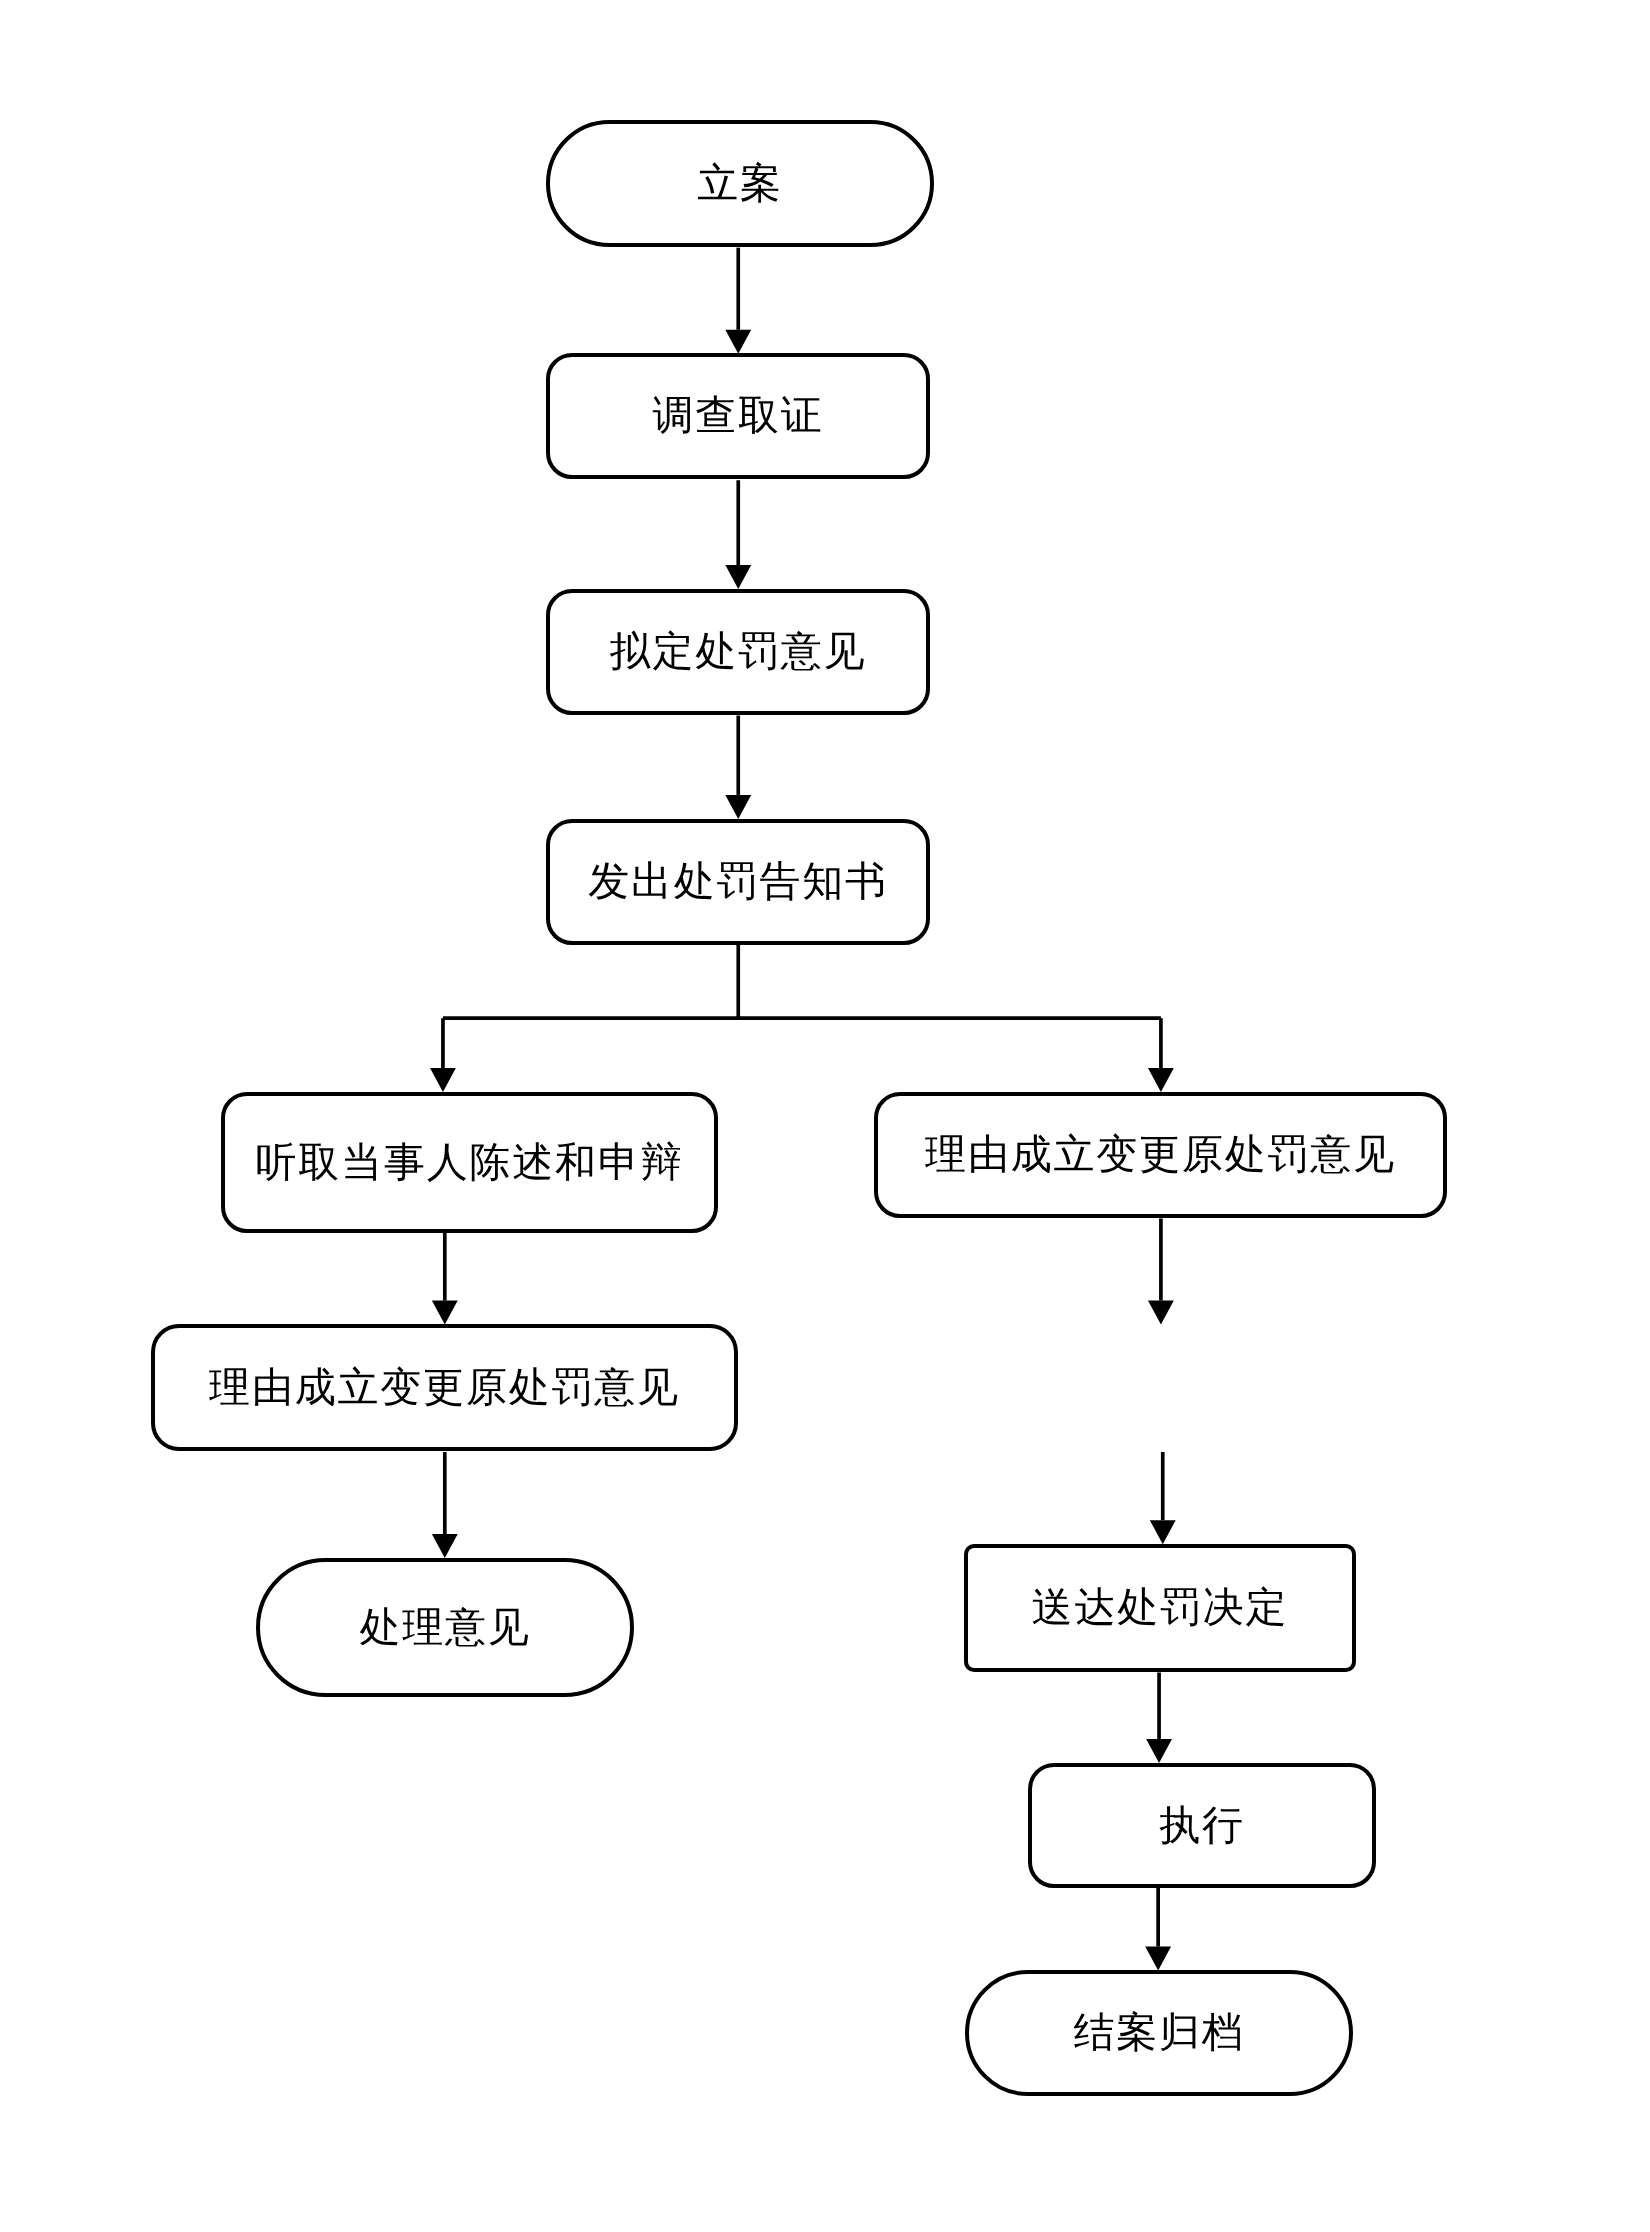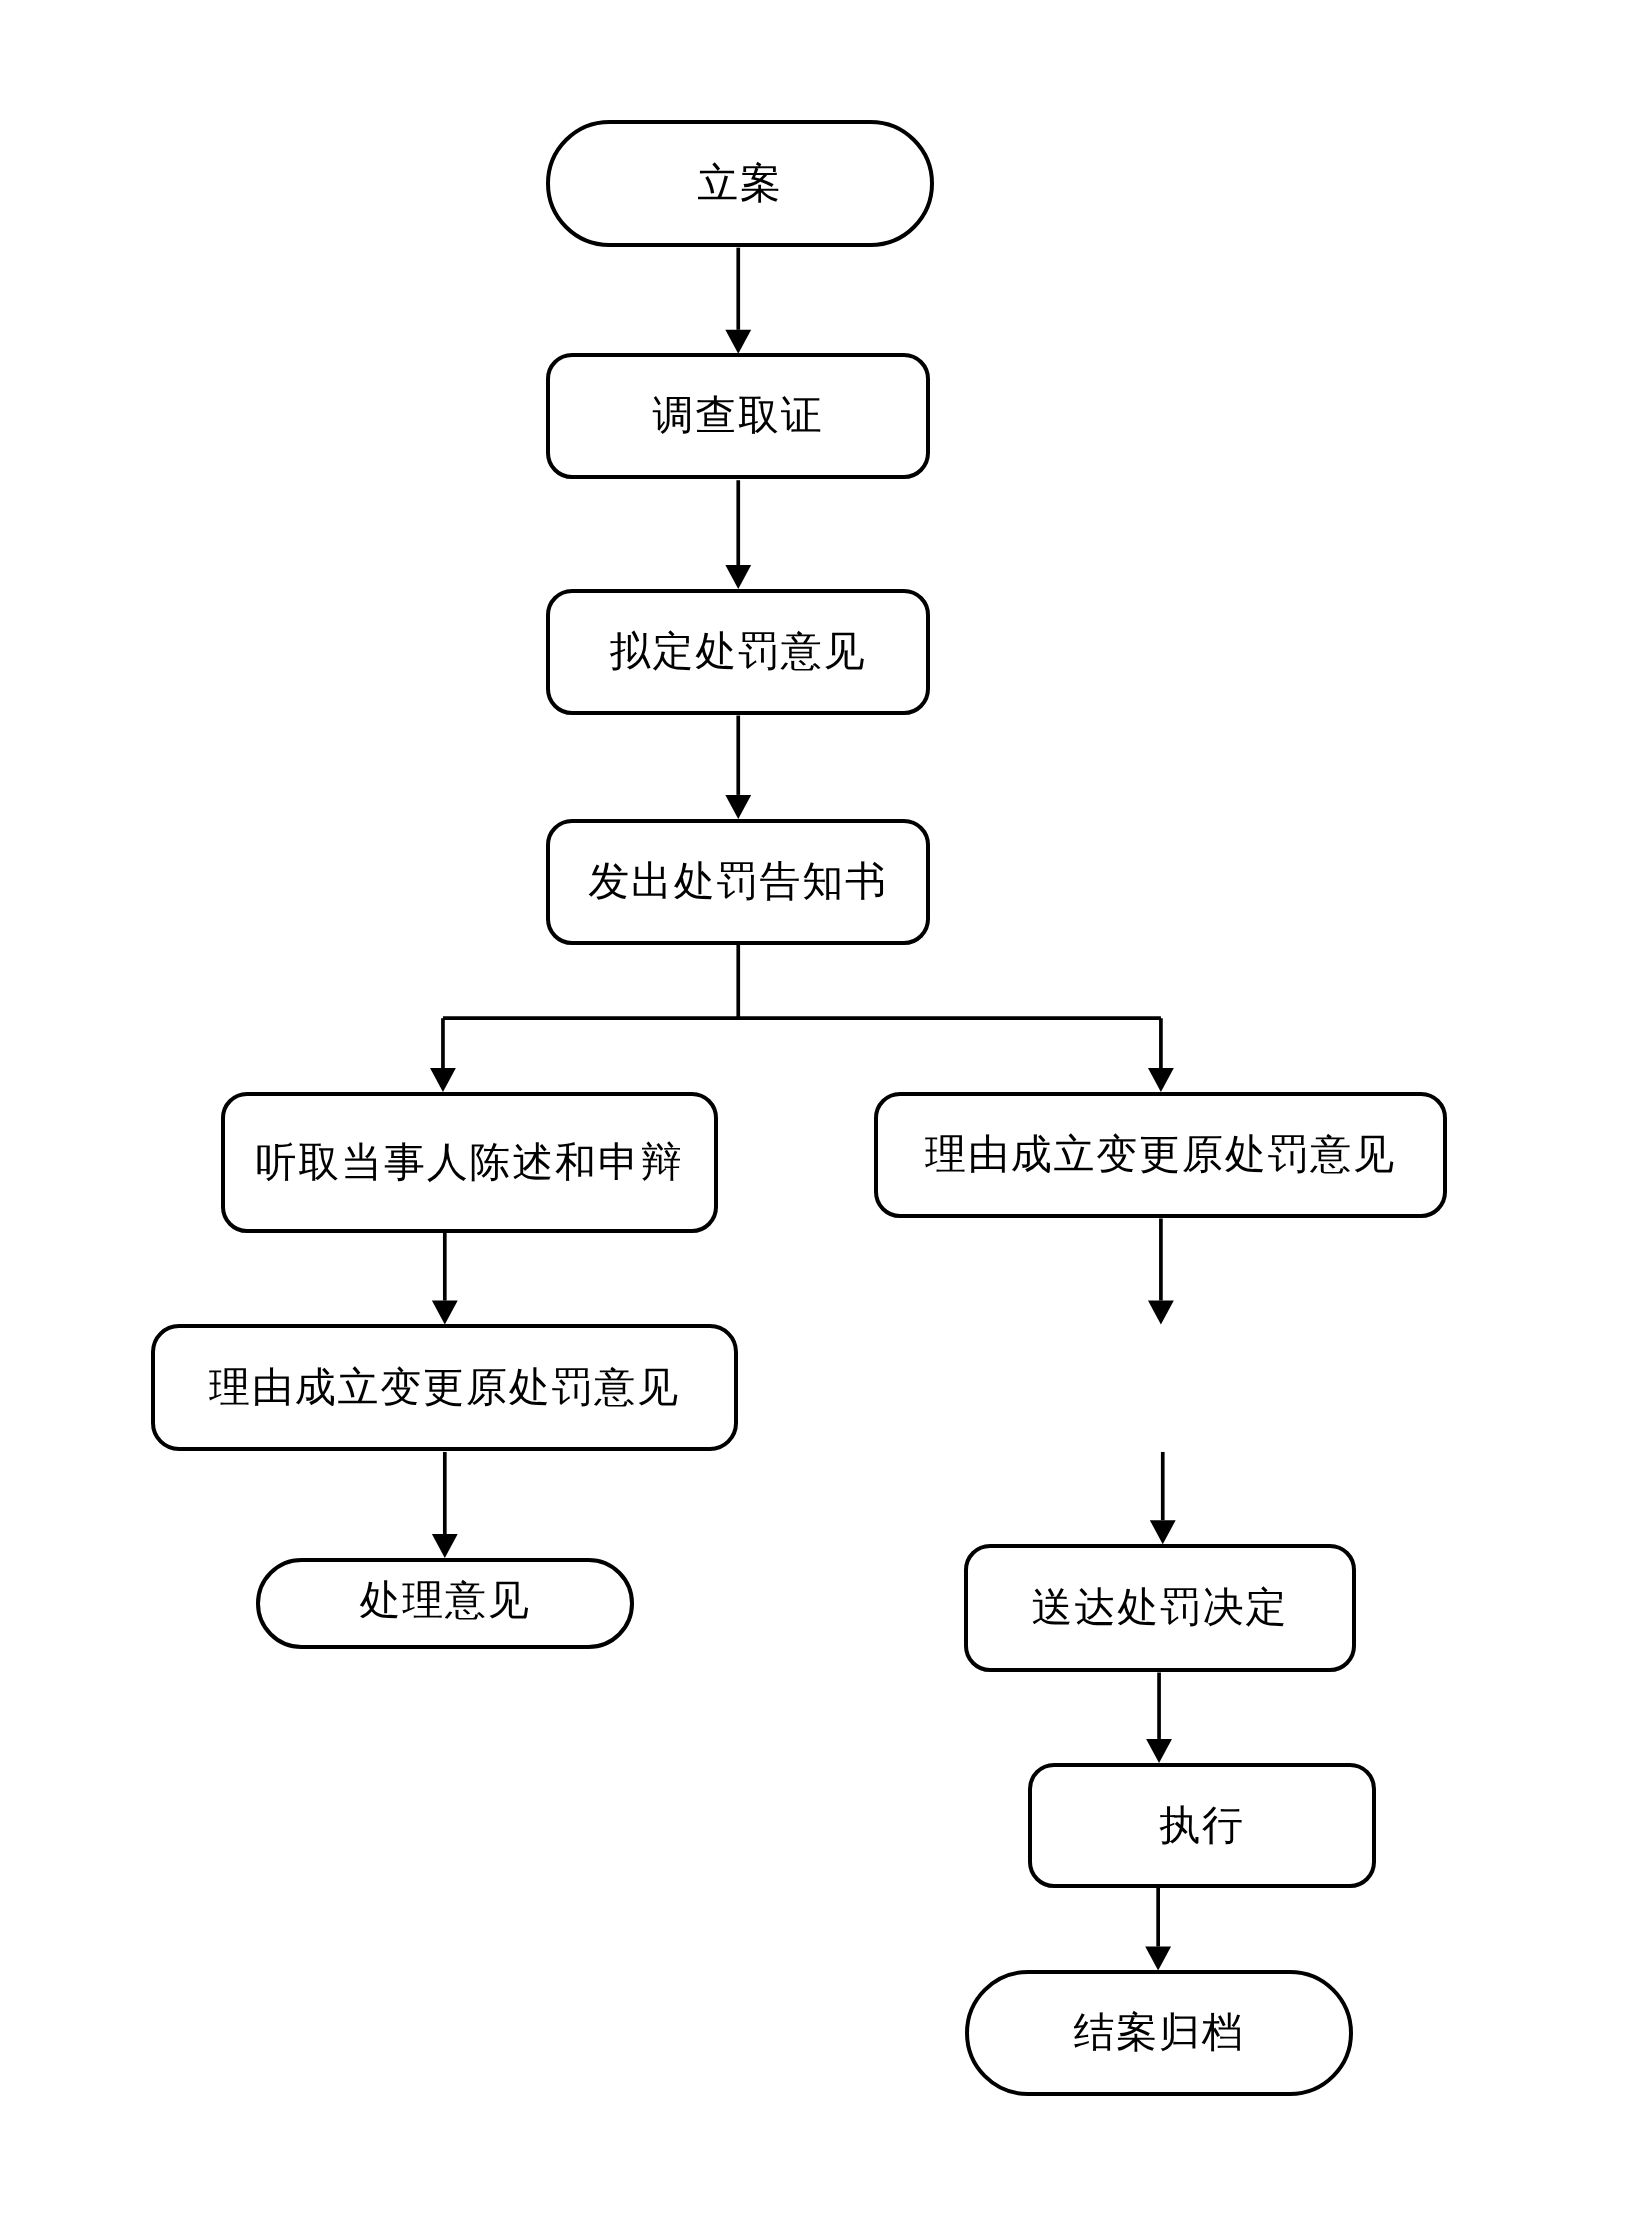--- a/index.html
+++ b/index.html
@@ -40,24 +40,24 @@
   }
   .stadium { border-radius: 922px; }
 
   
   .n1  { left: 546px;  top: 120px;  width: 388px; height: 127px; }
   .n2  { left: 546px;  top: 353px;  width: 384px; height: 126px; }
   .n3  { left: 546px;  top: 589px;  width: 384px; height: 126px; }
   .n4  { left: 546px;  top: 819px;  width: 384px; height: 126px; }
   .n5  { left: 197px;  top: 1092px; width: 497px; height: 141px; margin-left: 24px; }
   .n6  { left: 151px;  top: 1324px; width: 587px; height: 127px; border-radius: 28px; }
-  .n7  { left: 256px;  top: 1558px; width: 378px; height: 91px; font-family: Liberation Mono, monospace; }
+  .n7  { left: 256px;  top: 1558px; width: 378px; height: 139px; }
   .n8  { left: 874px;  top: 1092px; width: 573px; height: 126px; }
   .n9  { left: 868px;  top: 1324px; width: 590px; height: 127px; }
-  .n10 { left: 964px; top: 1544px; width: 392px; height: 128px; }
+  .n10 { left: 964px; top: 1544px; width: 392px; height: 128px; border-radius: 10px; }
   .n11 { left: 984px; top: 1763px; width: 348px; height: 125px; margin-left: 44px; }
   .n12 { left: 965px; top: 1970px; width: 388px; height: 126px; }
 </style>
 </head>
 <body>
 
 <div class="canvas">
   <svg class="connectors" viewBox="0 0 1788 2419" xmlns="http://www.w3.org/2000/svg">
       <polygon points="800,383 786,357 814,357" fill="#000000"></polygon>
       <polyline points="800,268 800,357" fill="none" stroke="#000000" stroke-width="4"></polyline>

